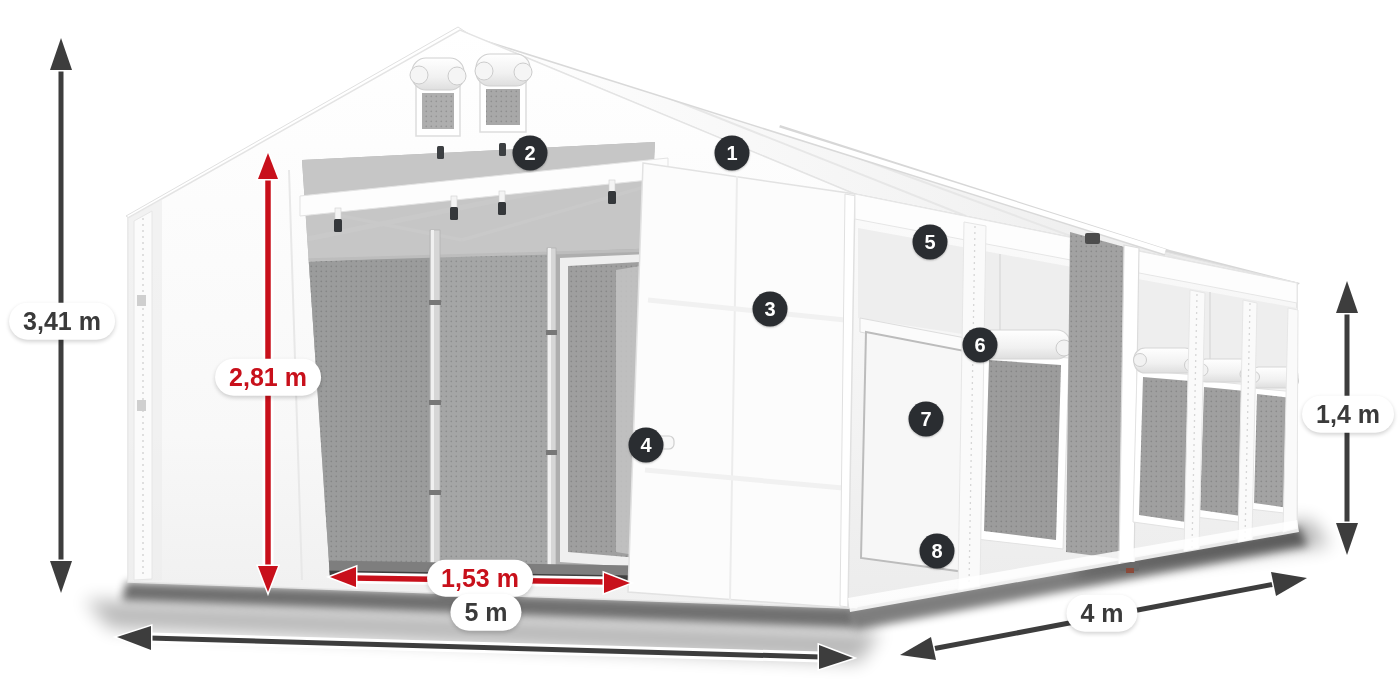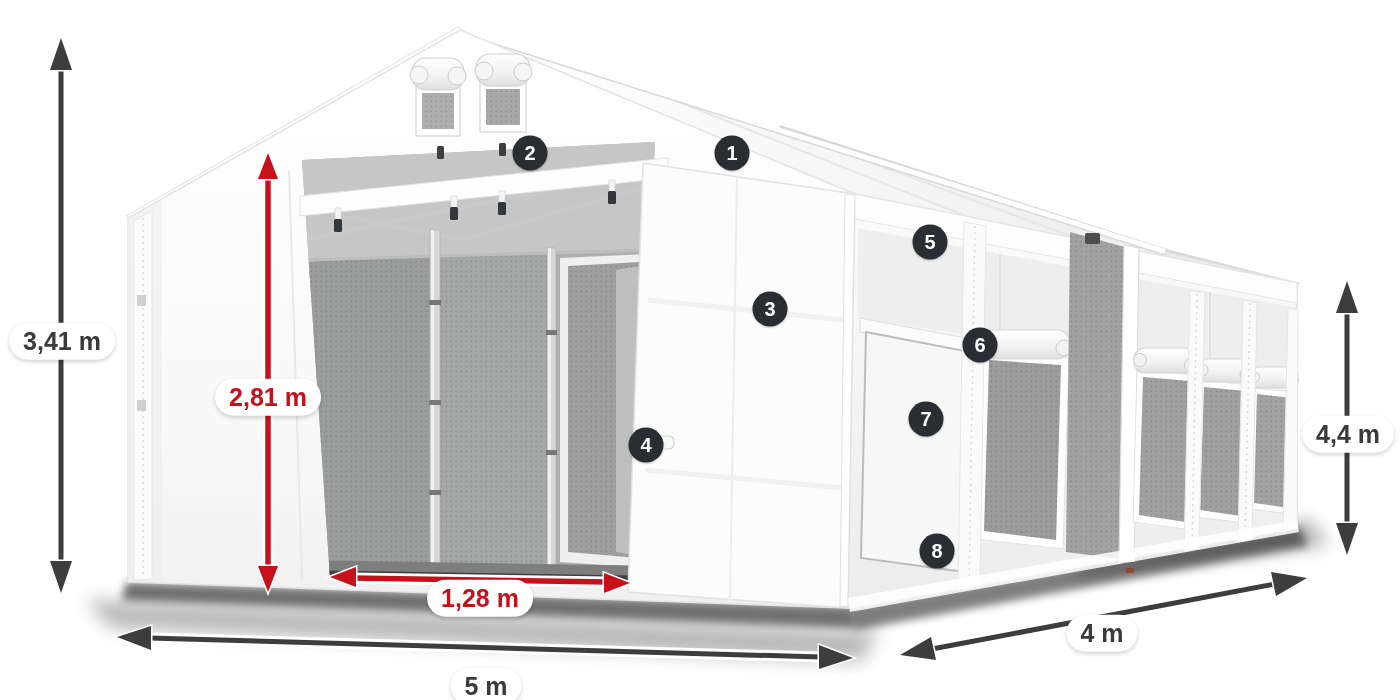--- a/index.html
+++ b/index.html
@@ -5,21 +5,21 @@
   html,body{margin:0;padding:0;background:#fff;}
   .stage{
     position:relative;width:1400px;height:700px;background:#ffffff;
     overflow:hidden;font-family:"Liberation Sans",sans-serif;
   }
   .stage svg{position:absolute;left:0;top:0;}
   .dim-label{
     position:absolute;transform:translate(-50%,-50%);
     background:#ffffff;border-radius:19px;padding:4px 14px;
     font-weight:bold;font-size:25px;line-height:1.15;color:#3a3a3a;
-    box-shadow:0 2px 4px rgba(0,0,0,.18);white-space:nowrap;z-index:30;margin-top:20px;
+    box-shadow:0 2px 4px rgba(0,0,0,.18);white-space:nowrap;z-index:30;
   }
   .dim-label.red{color:#c8101b;}
   .badge{
     position:absolute;transform:translate(-50%,-50%);
     width:35px;height:35px;border-radius:50%;background:#2a2d31;
     color:#fff;font-weight:bold;font-size:20px;
     display:flex;align-items:center;justify-content:center;z-index:25;
     box-shadow:0 1px 2px rgba(0,0,0,.25);
   }
 </style>
@@ -284,24 +284,24 @@
       <line x1="1347" y1="310" x2="1347" y2="526" stroke="#ffffff" stroke-width="11"></line>
       <line x1="1347" y1="310" x2="1347" y2="526" stroke="#3d3d3d" stroke-width="5"></line>
       <polygon points="1347,281 1336,313 1358,313" fill="#3d3d3d" stroke="#ffffff" stroke-width="3" paint-order="stroke"></polygon>
       <polygon points="1347,555 1336,523 1358,523" fill="#3d3d3d" stroke="#ffffff" stroke-width="3" paint-order="stroke"></polygon>
     </g>
   </g>
 </svg>
 
 <div class="dim-label" style="left:62px;top:321px;">3,41 m</div>
 <div class="dim-label red" style="left:268px;top:377px;text-align:right;">2,81 m</div>
-<div class="dim-label red" style="left:480px;top:578px;">1,28 m</div>
-<div class="dim-label" style="left:486px;top:666px;">5 m</div>
+<div class="dim-label red" style="left:480px;top:578px;">1,53 m</div>
+<div class="dim-label" style="left:486px;top:612px;">5 m</div>
 <div class="dim-label" style="left:1102px;top:613px;">4 m</div>
-<div class="dim-label" style="left:1348px;top:414px;">4,4 m</div>
+<div class="dim-label" style="left:1348px;top:414px;">1,4 m</div>
 
 <div class="badge" style="left:732px;top:153px;">1</div>
 <div class="badge" style="left:530px;top:153px;">2</div>
 <div class="badge" style="left:770px;top:309px;">3</div>
 <div class="badge" style="left:646px;top:445px;">4</div>
 <div class="badge" style="left:930px;top:242px;">5</div>
 <div class="badge" style="left:980px;top:345px;">6</div>
 <div class="badge" style="left:926px;top:419px;">7</div>
 <div class="badge" style="left:937px;top:551px;">8</div>
 

